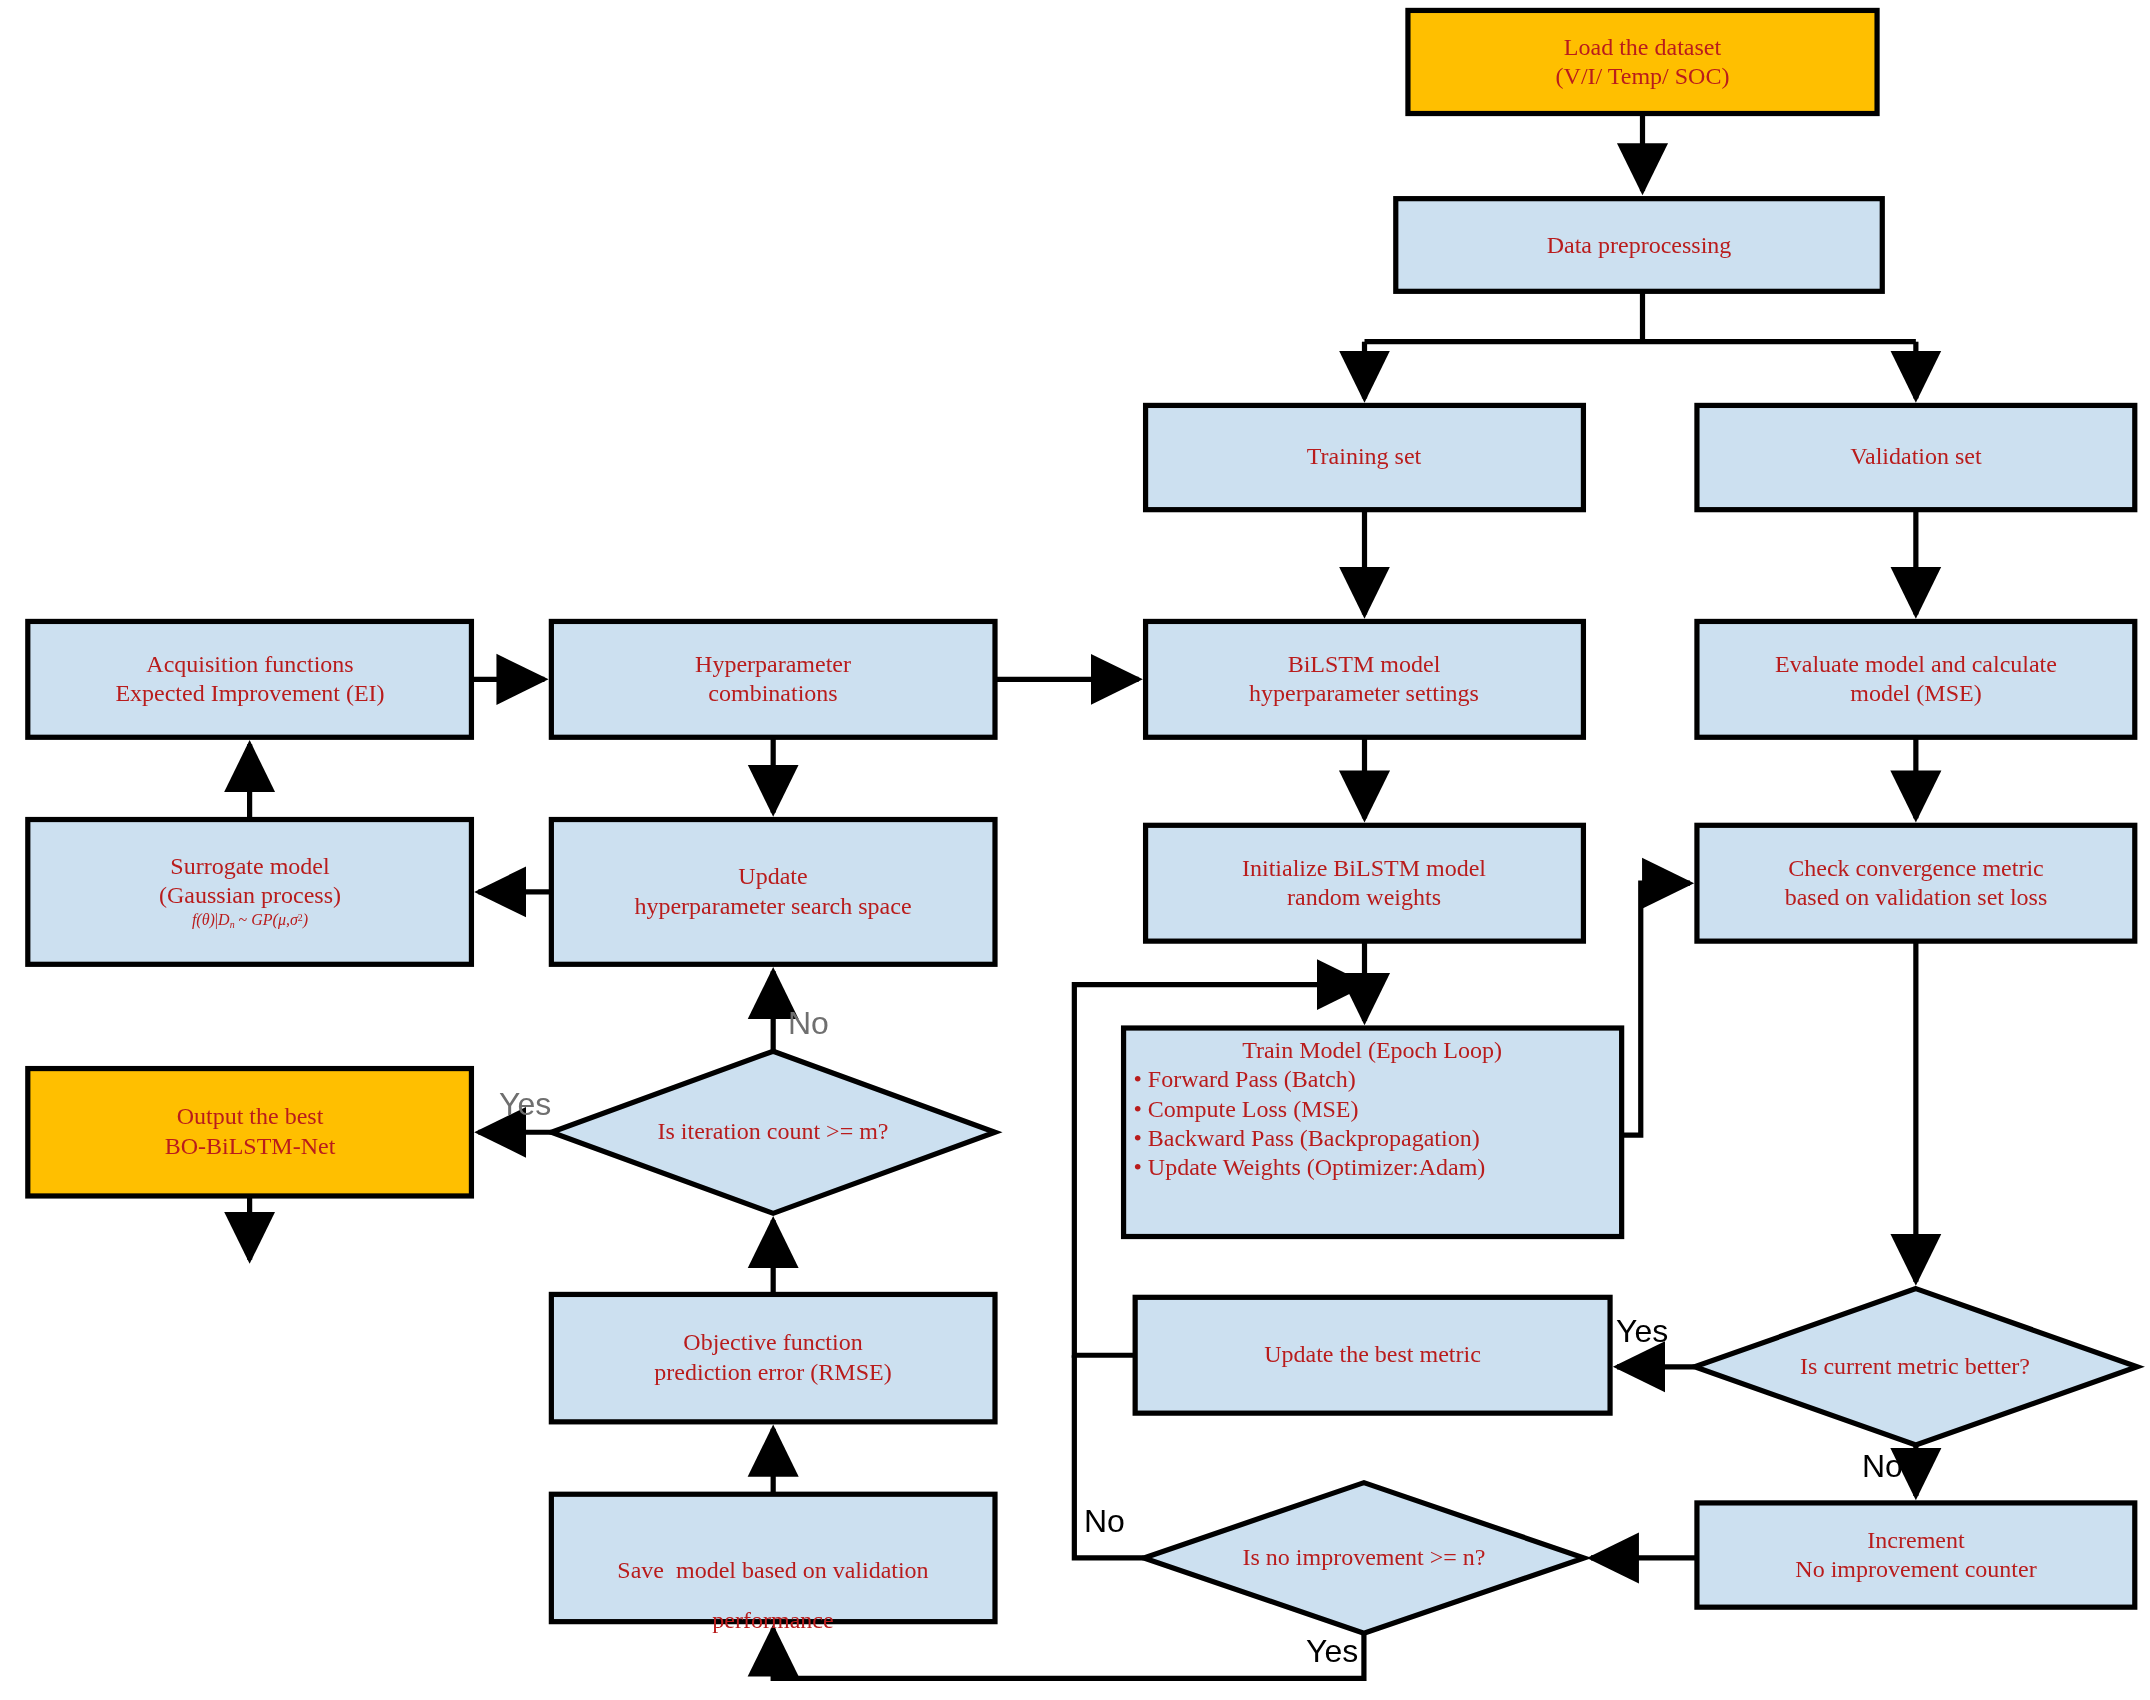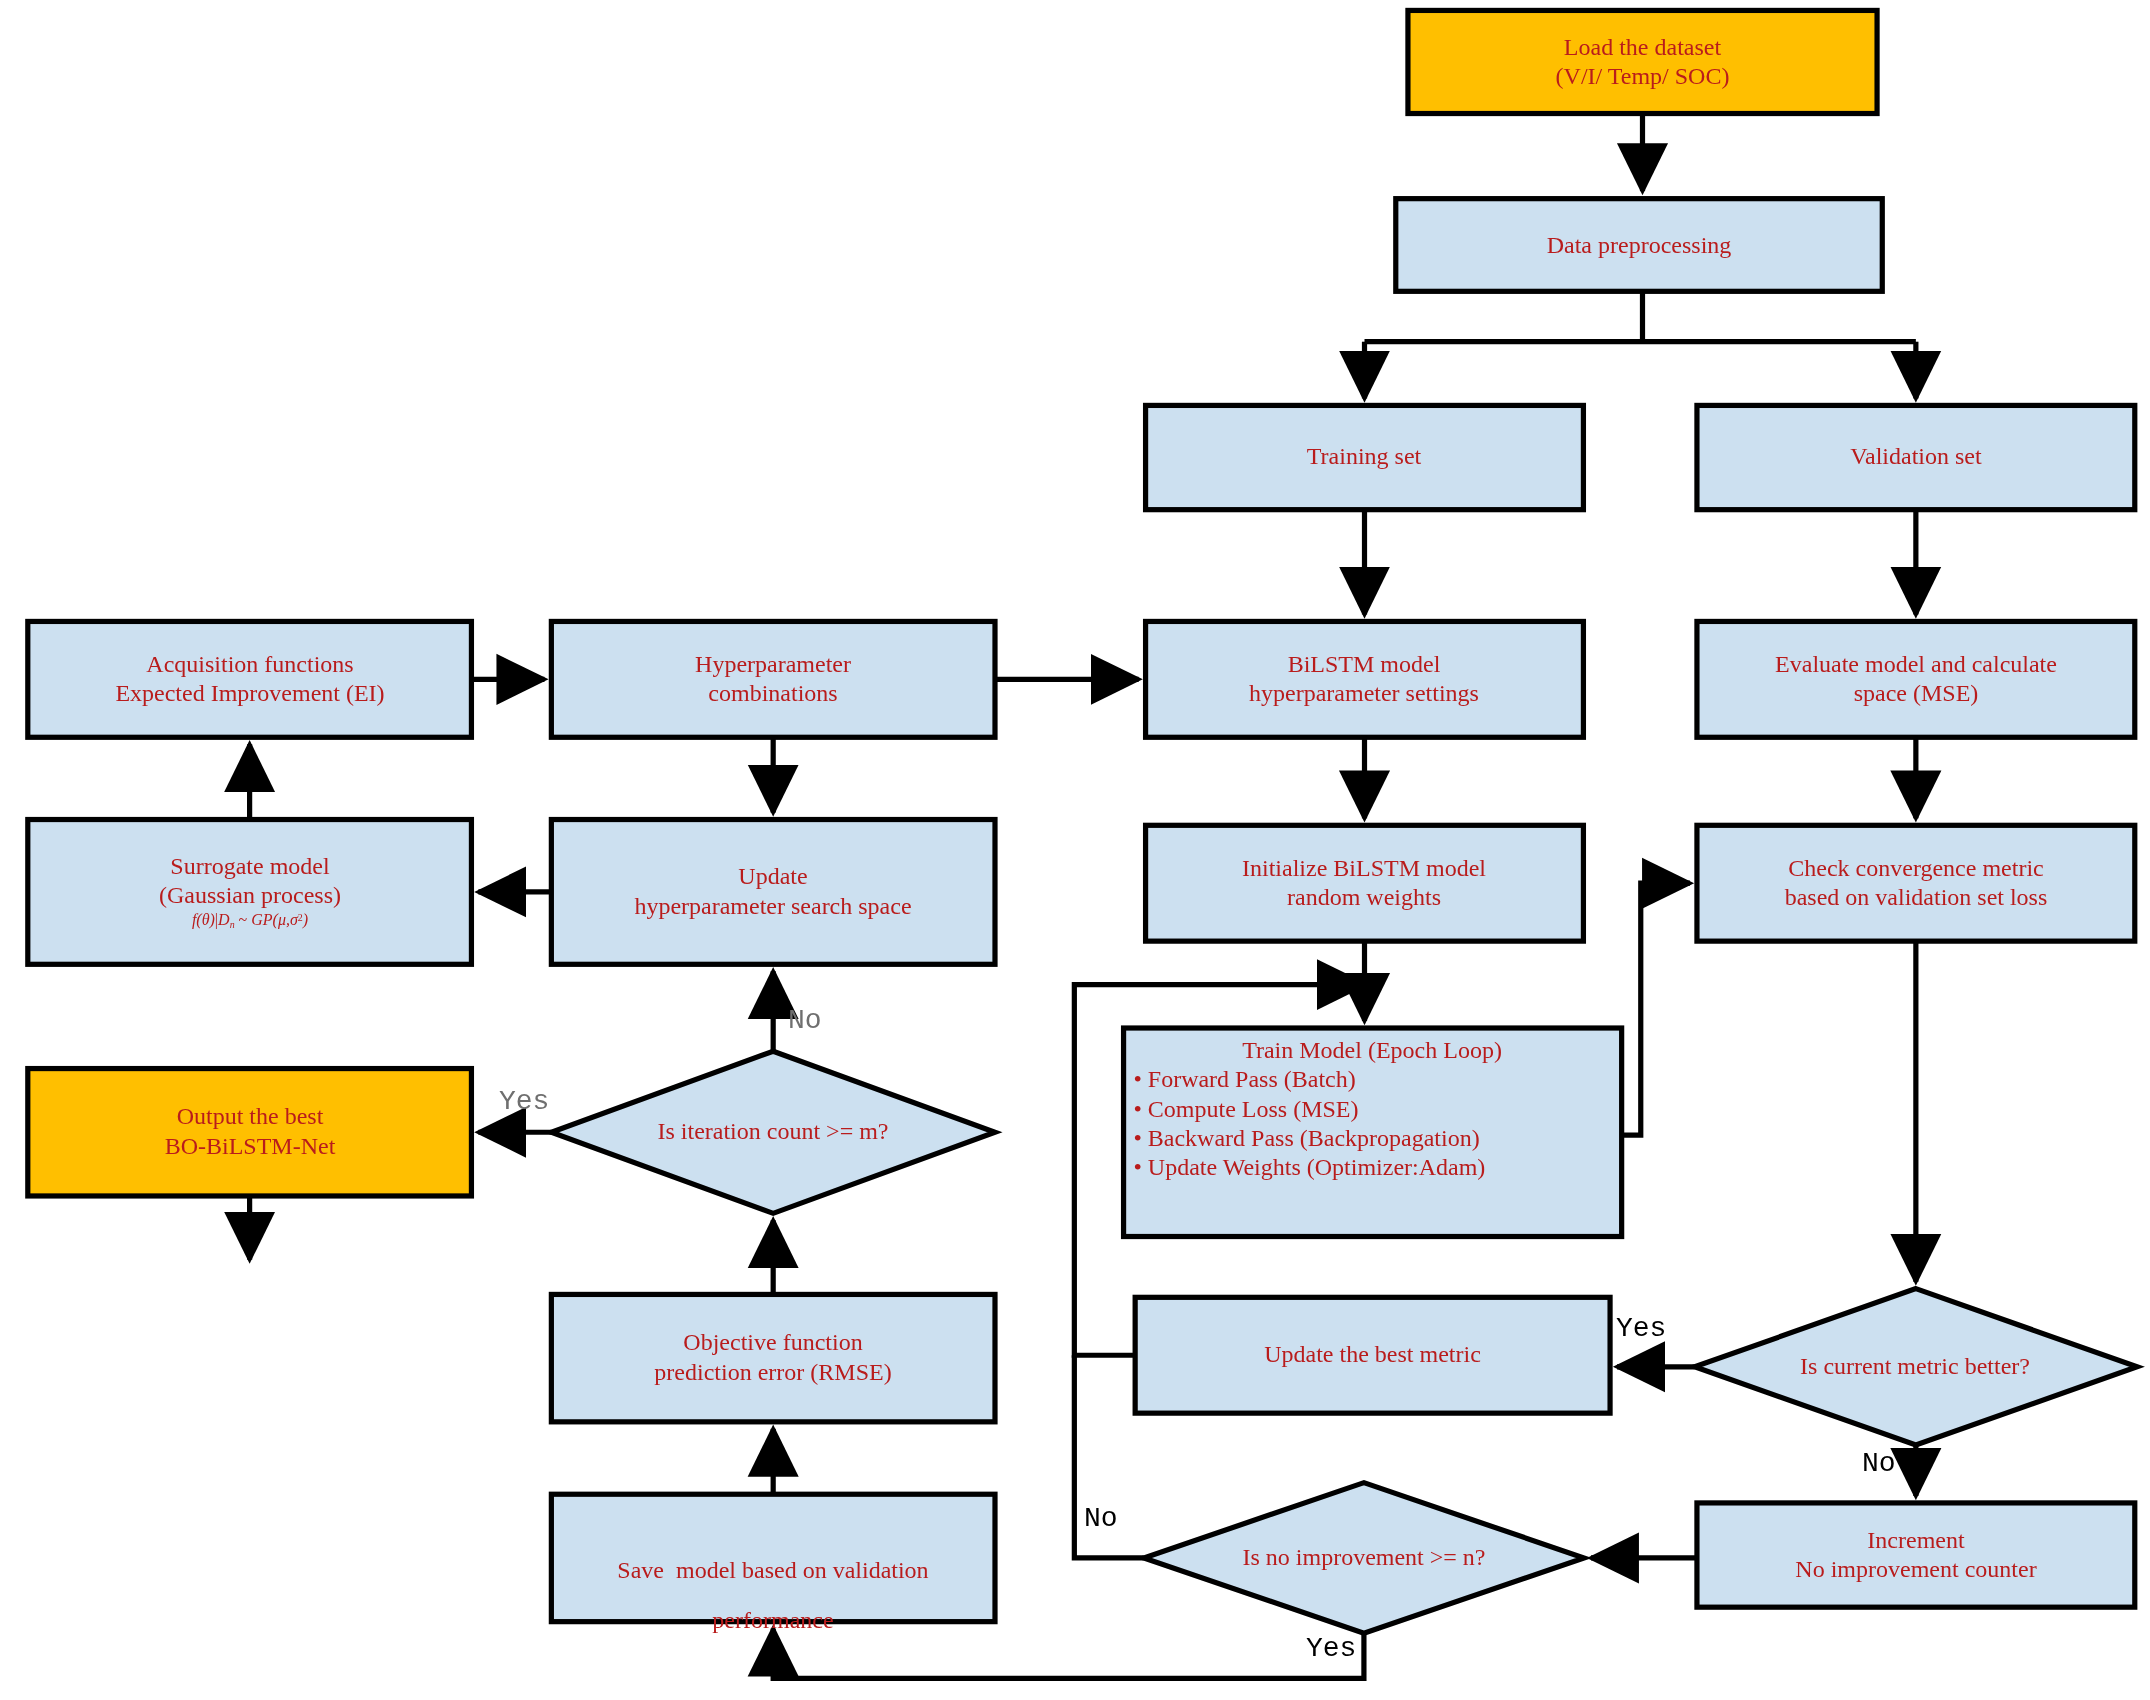--- a/index.html
+++ b/index.html
@@ -7,22 +7,22 @@
         font-family:"Liberation Serif","DejaVu Serif",serif;}
   svg{position:absolute;left:0;top:0;width:2151px;height:1701px;}
   .nodeText{
      position:absolute;display:flex;flex-direction:column;
      align-items:center;justify-content:center;
      text-align:right;color:#b91c1c;line-height:1.22;
      font-family:"Liberation Serif","DejaVu Serif",serif;
      font-size:24px;pointer-events:none;white-space:pre;
   }
   .edgeLabel{
-     position:absolute;color:#000;font-size:28px;
-     font-family:Liberation Mono, monospace;
+     position:absolute;color:#000;font-size:32px;
+     font-family:Liberation Sans, sans-serif;
      white-space:pre;
   }
   .grey{color:#6f6f6f;}
   .formula{font-family:"Liberation Serif","DejaVu Serif",serif;font-style:italic;font-size:16px;}
   .formula .up{font-style:normal;}
   sub{font-size:0.62em;font-style:italic;vertical-align:-0.28em;}
   sup{font-size:0.62em;font-style:normal;vertical-align:0.45em;}
   .bul{display:block;}
 </style>
 </head>
@@ -153,21 +153,21 @@
   <span>Validation set</span>
 </div>
 
 <div class="nodeText" style="left:1145px;top:621px;width:438px;height:116px;">
   <span>BiLSTM model</span>
   <span>hyperparameter settings</span>
 </div>
 
 <div class="nodeText" style="left:1697px;top:621px;width:438px;height:116px;">
   <span>Evaluate model and calculate</span>
-  <span>space (MSE)</span>
+  <span>model (MSE)</span>
 </div>
 
 <div class="nodeText" style="left:28px;top:621px;width:444px;height:116px;">
   <span>Acquisition functions</span>
   <span>Expected Improvement (EI)</span>
 </div>
 
 <div class="nodeText" style="left:551px;top:621px;width:444px;height:116px;">
   <span>Hyperparameter</span>
   <span>combinations</span>

